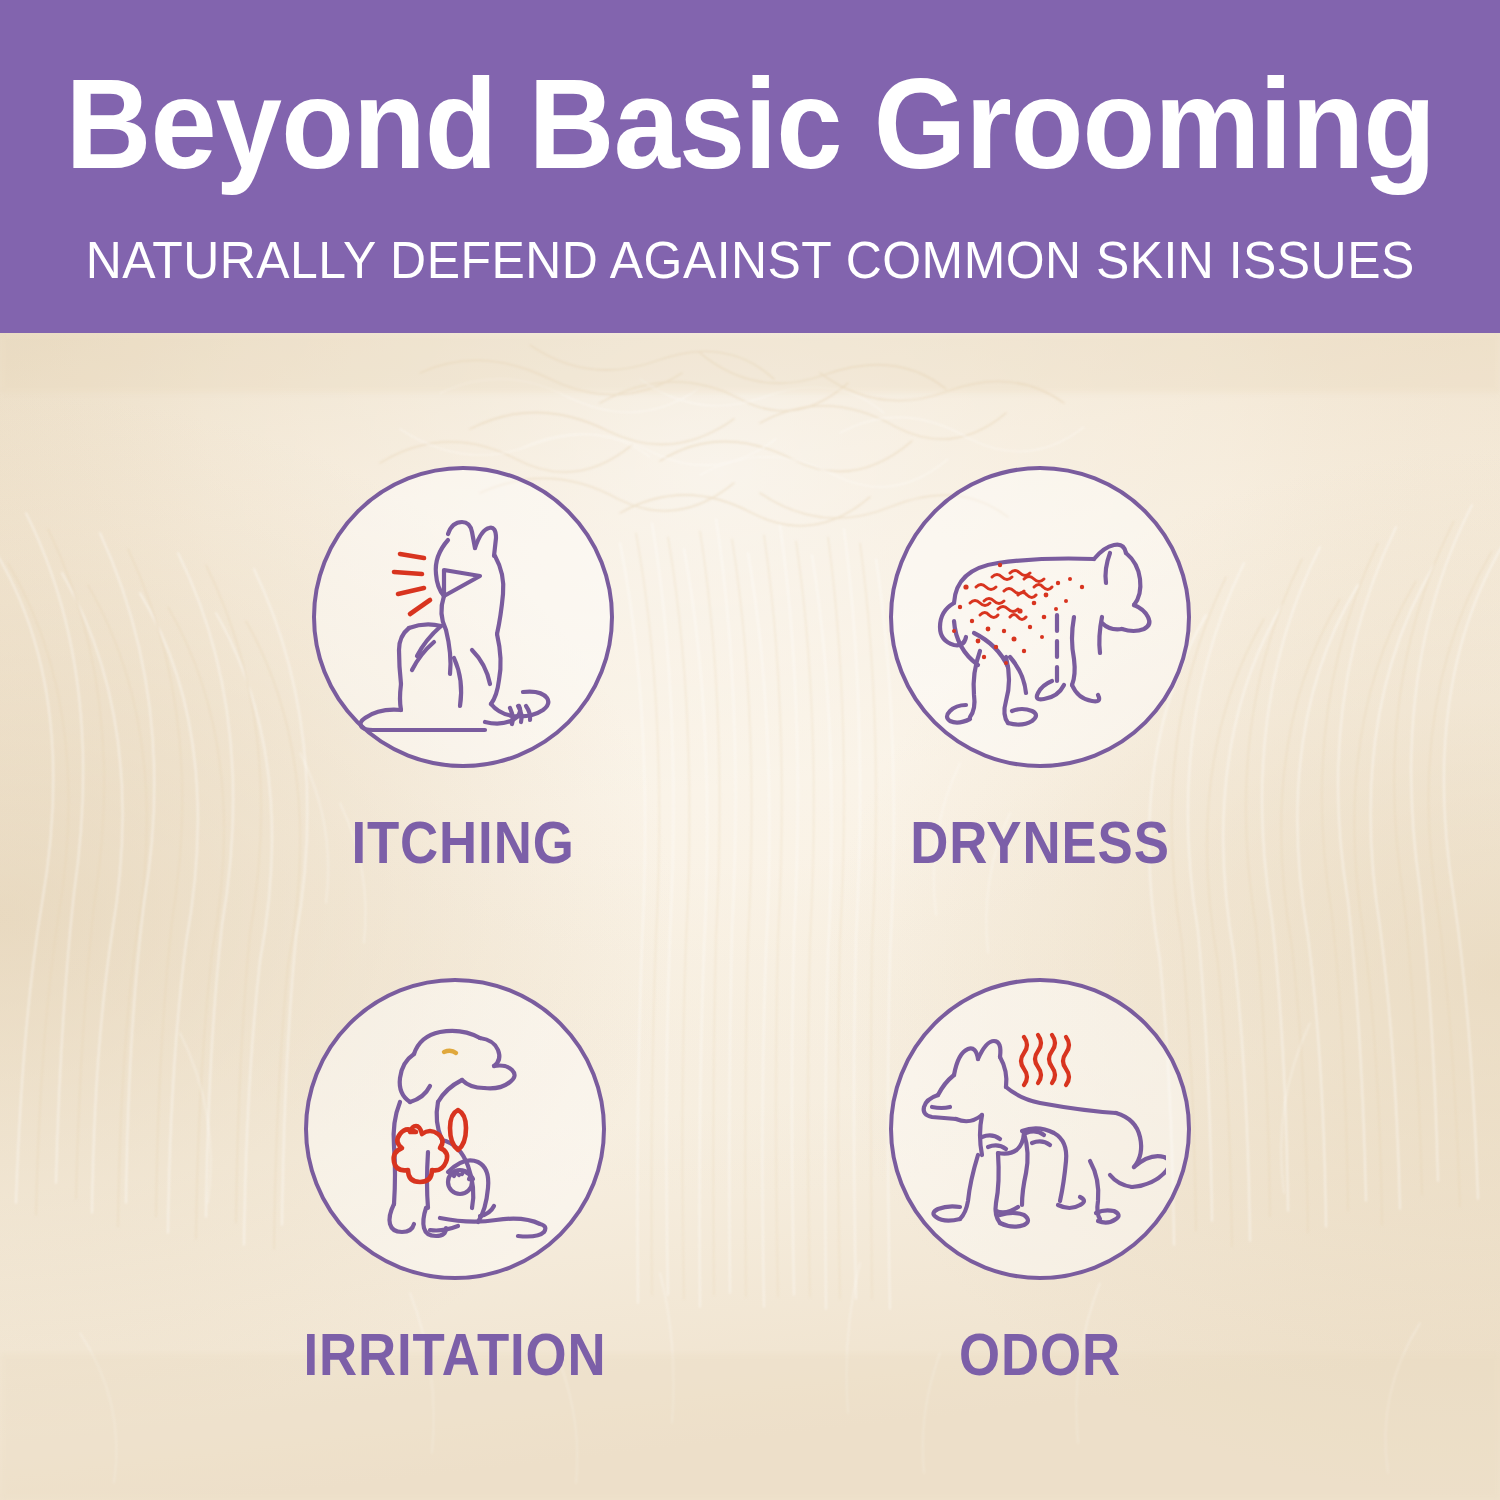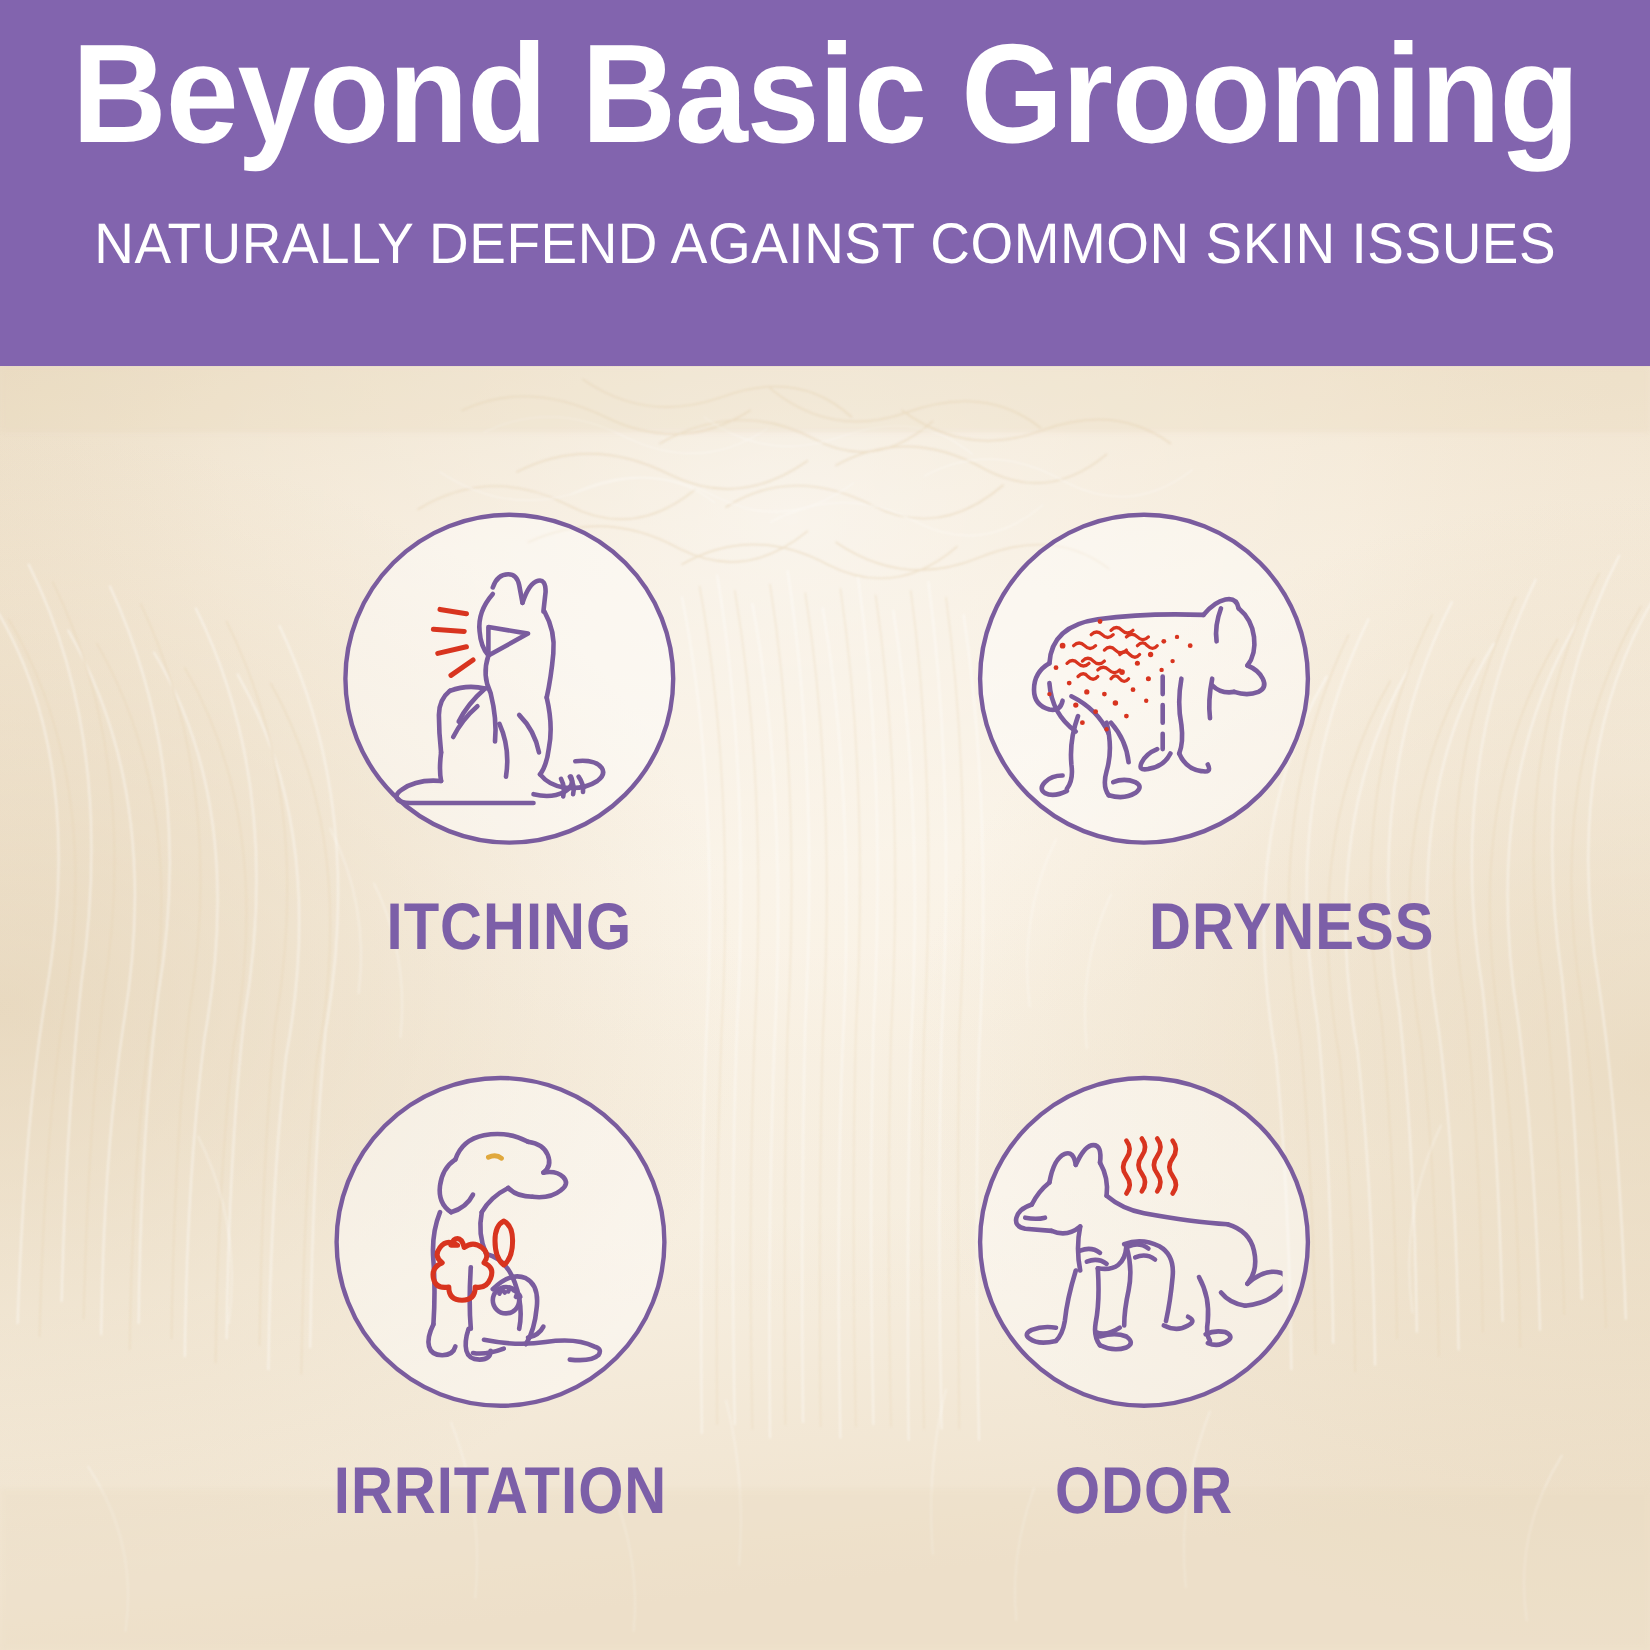--- a/index.html
+++ b/index.html
@@ -8,21 +8,21 @@
     font-family:"Liberation Sans", sans-serif;
     background:#F3E7D6;
   }
   #page{position:relative;width:1500px;height:1500px;overflow:hidden;}
 
   
   .banner{
     position:absolute;left:0;top:0;width:1500px;height:333px;
     background:#8264AE;
     display:flex;flex-direction:column;align-items:center;justify-content:flex-start;
-    box-sizing:border-box;padding-top:22px;
+    box-sizing:border-box;padding-top:60px;
   }
   .banner-title{
     color:#FFFFFF;
     font-family:"Liberation Sans","DejaVu Sans",sans-serif;
     font-weight:700;
     font-size:128px;
     line-height:1.0;
     letter-spacing:-1px;
     transform:scaleX(0.93);
     white-space:nowrap;
@@ -46,21 +46,21 @@
     background:#EFE1CC;
   }
   .fur-svg{position:absolute;left:0;top:0;width:1500px;height:1167px;}
 
   
   .grid{
     position:absolute;left:0;top:346px;width:1500px;height:1404px;padding-left:44px;
   }
   .cell{position:absolute;width:600px;text-align:center;}
   .cell-1{left:163px;top:120px;}
-  .cell-2{left:740px;top:120px;text-align:right;}
+  .cell-2{left:740px;top:120px;}
   .cell-3{left:155px;top:632px;}
   .cell-4{left:740px;top:632px;}
 
   .circle{
     width:302px;height:302px;margin:0 auto;
     border-radius:50%;
     border:4px solid #7A5C9E;
     background:rgba(255,255,255,0.42);
     box-sizing:border-box;
     display:flex;align-items:center;justify-content:center;

